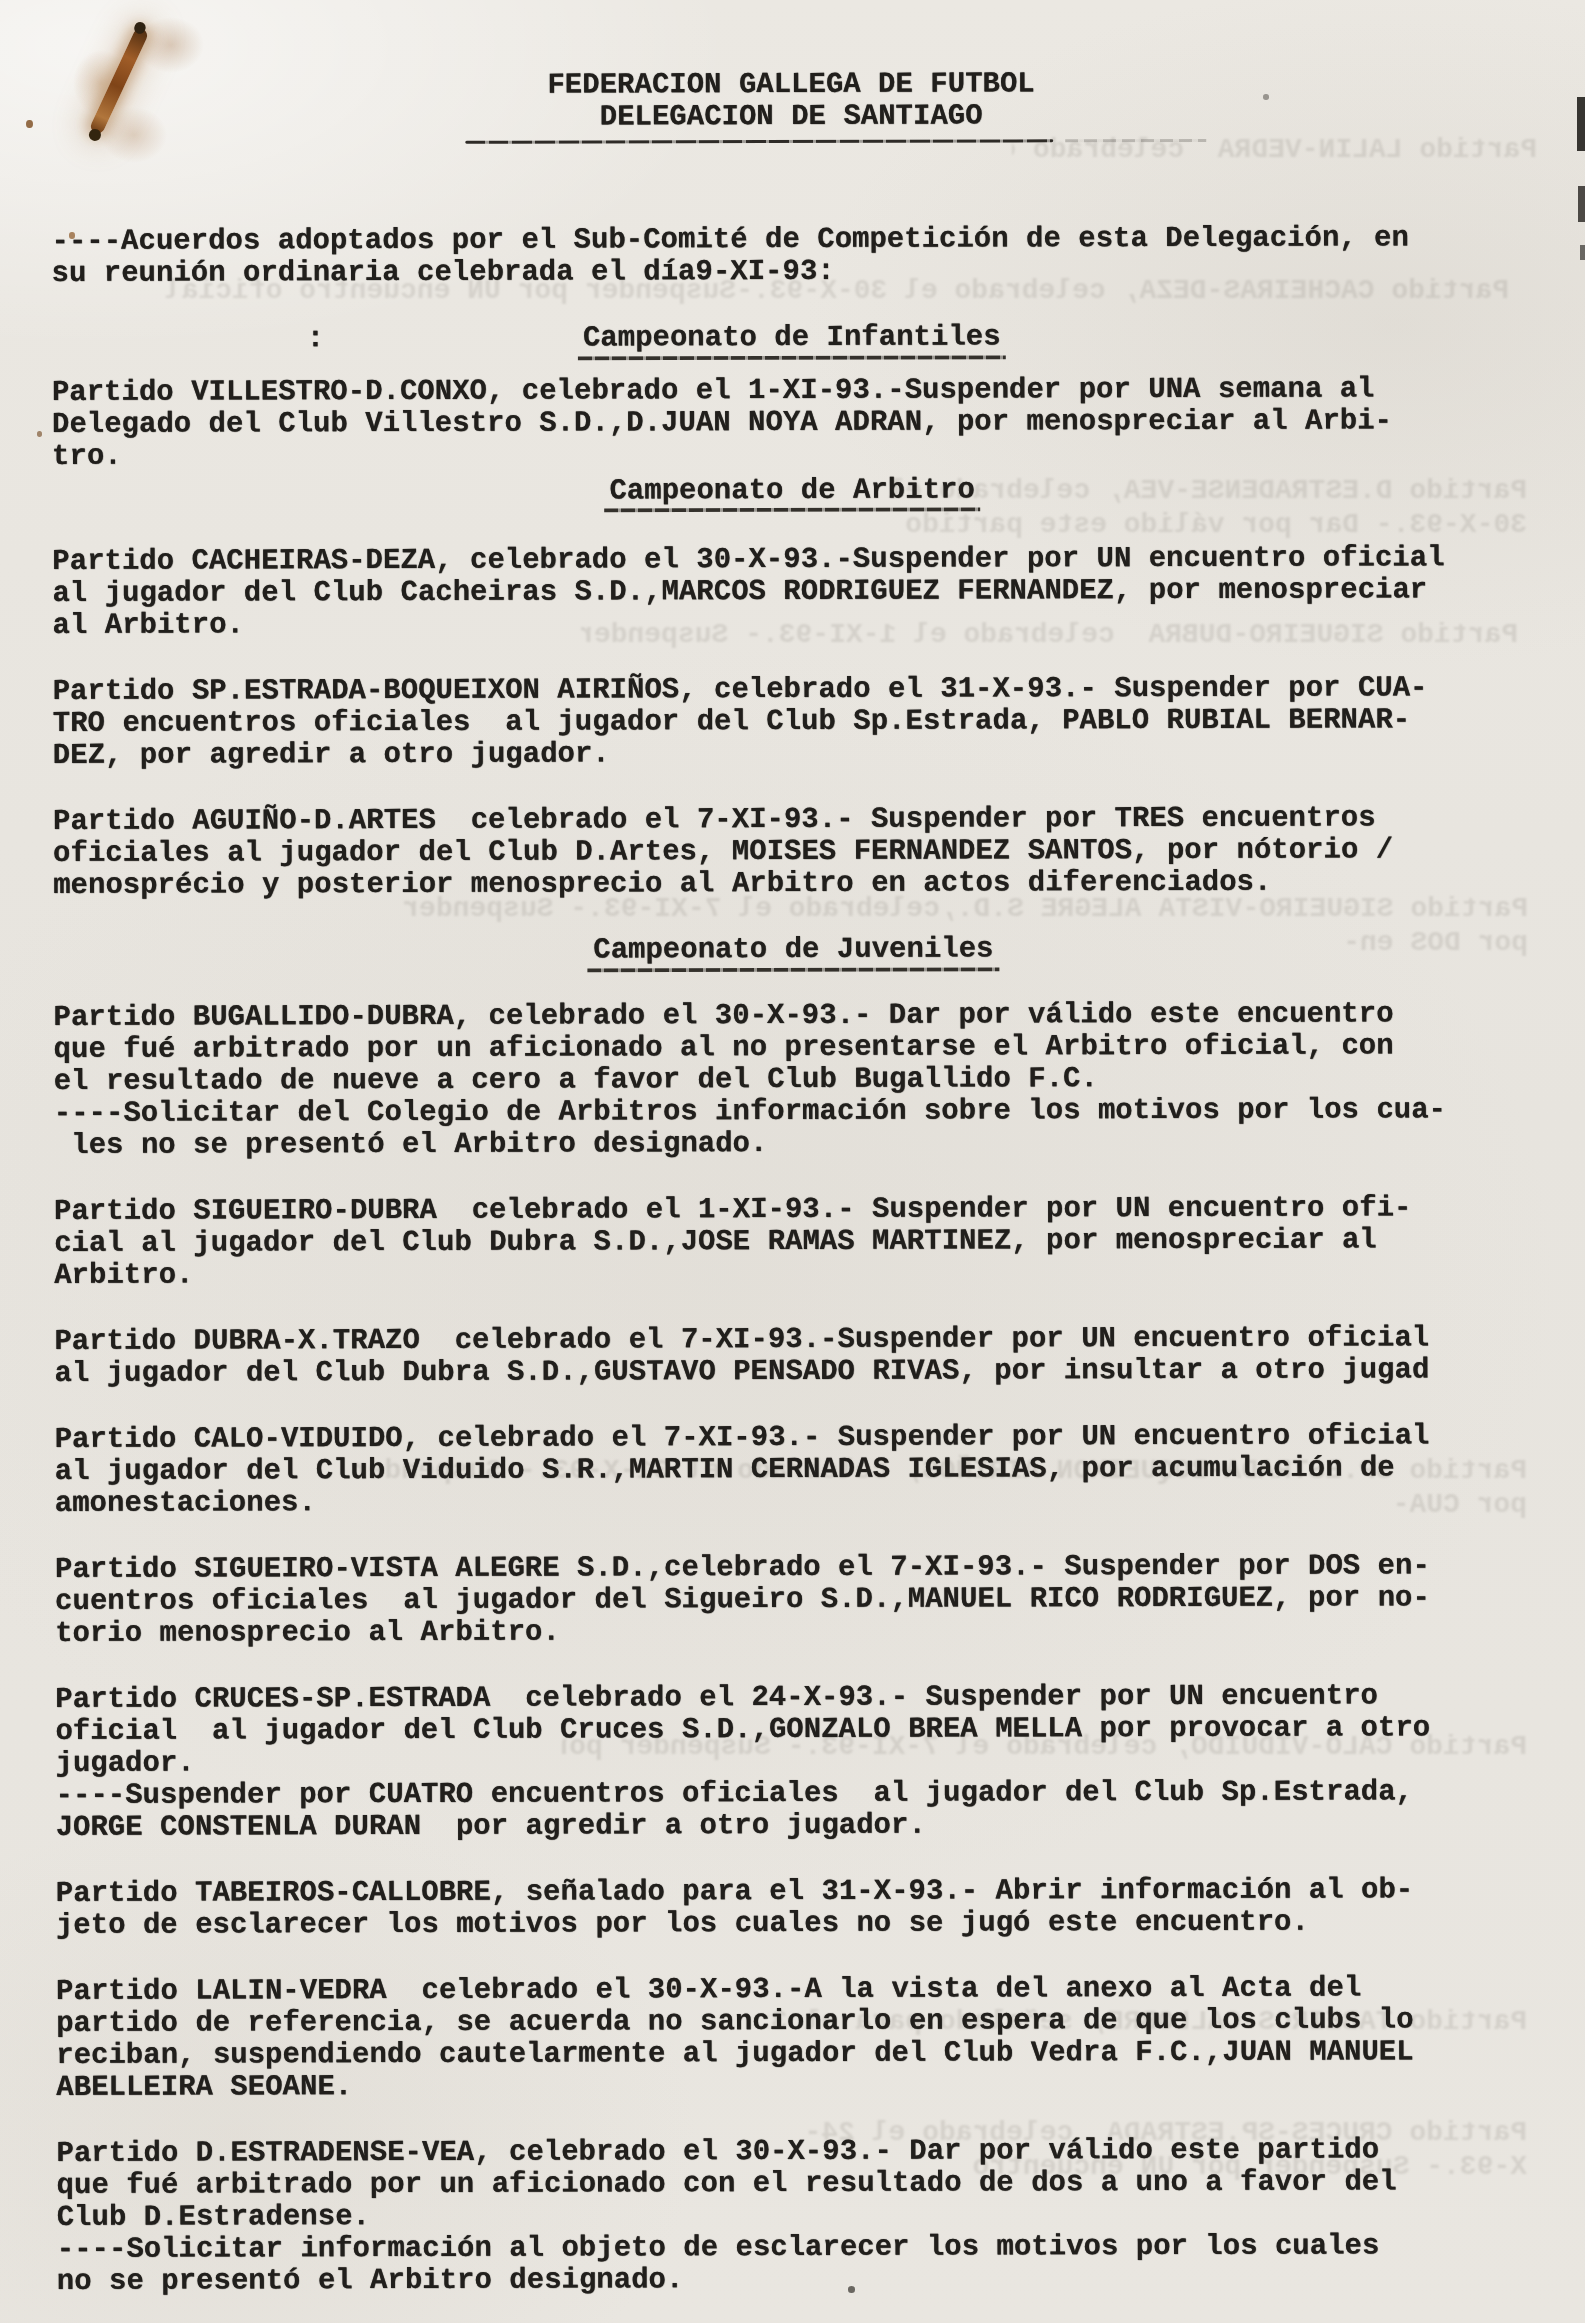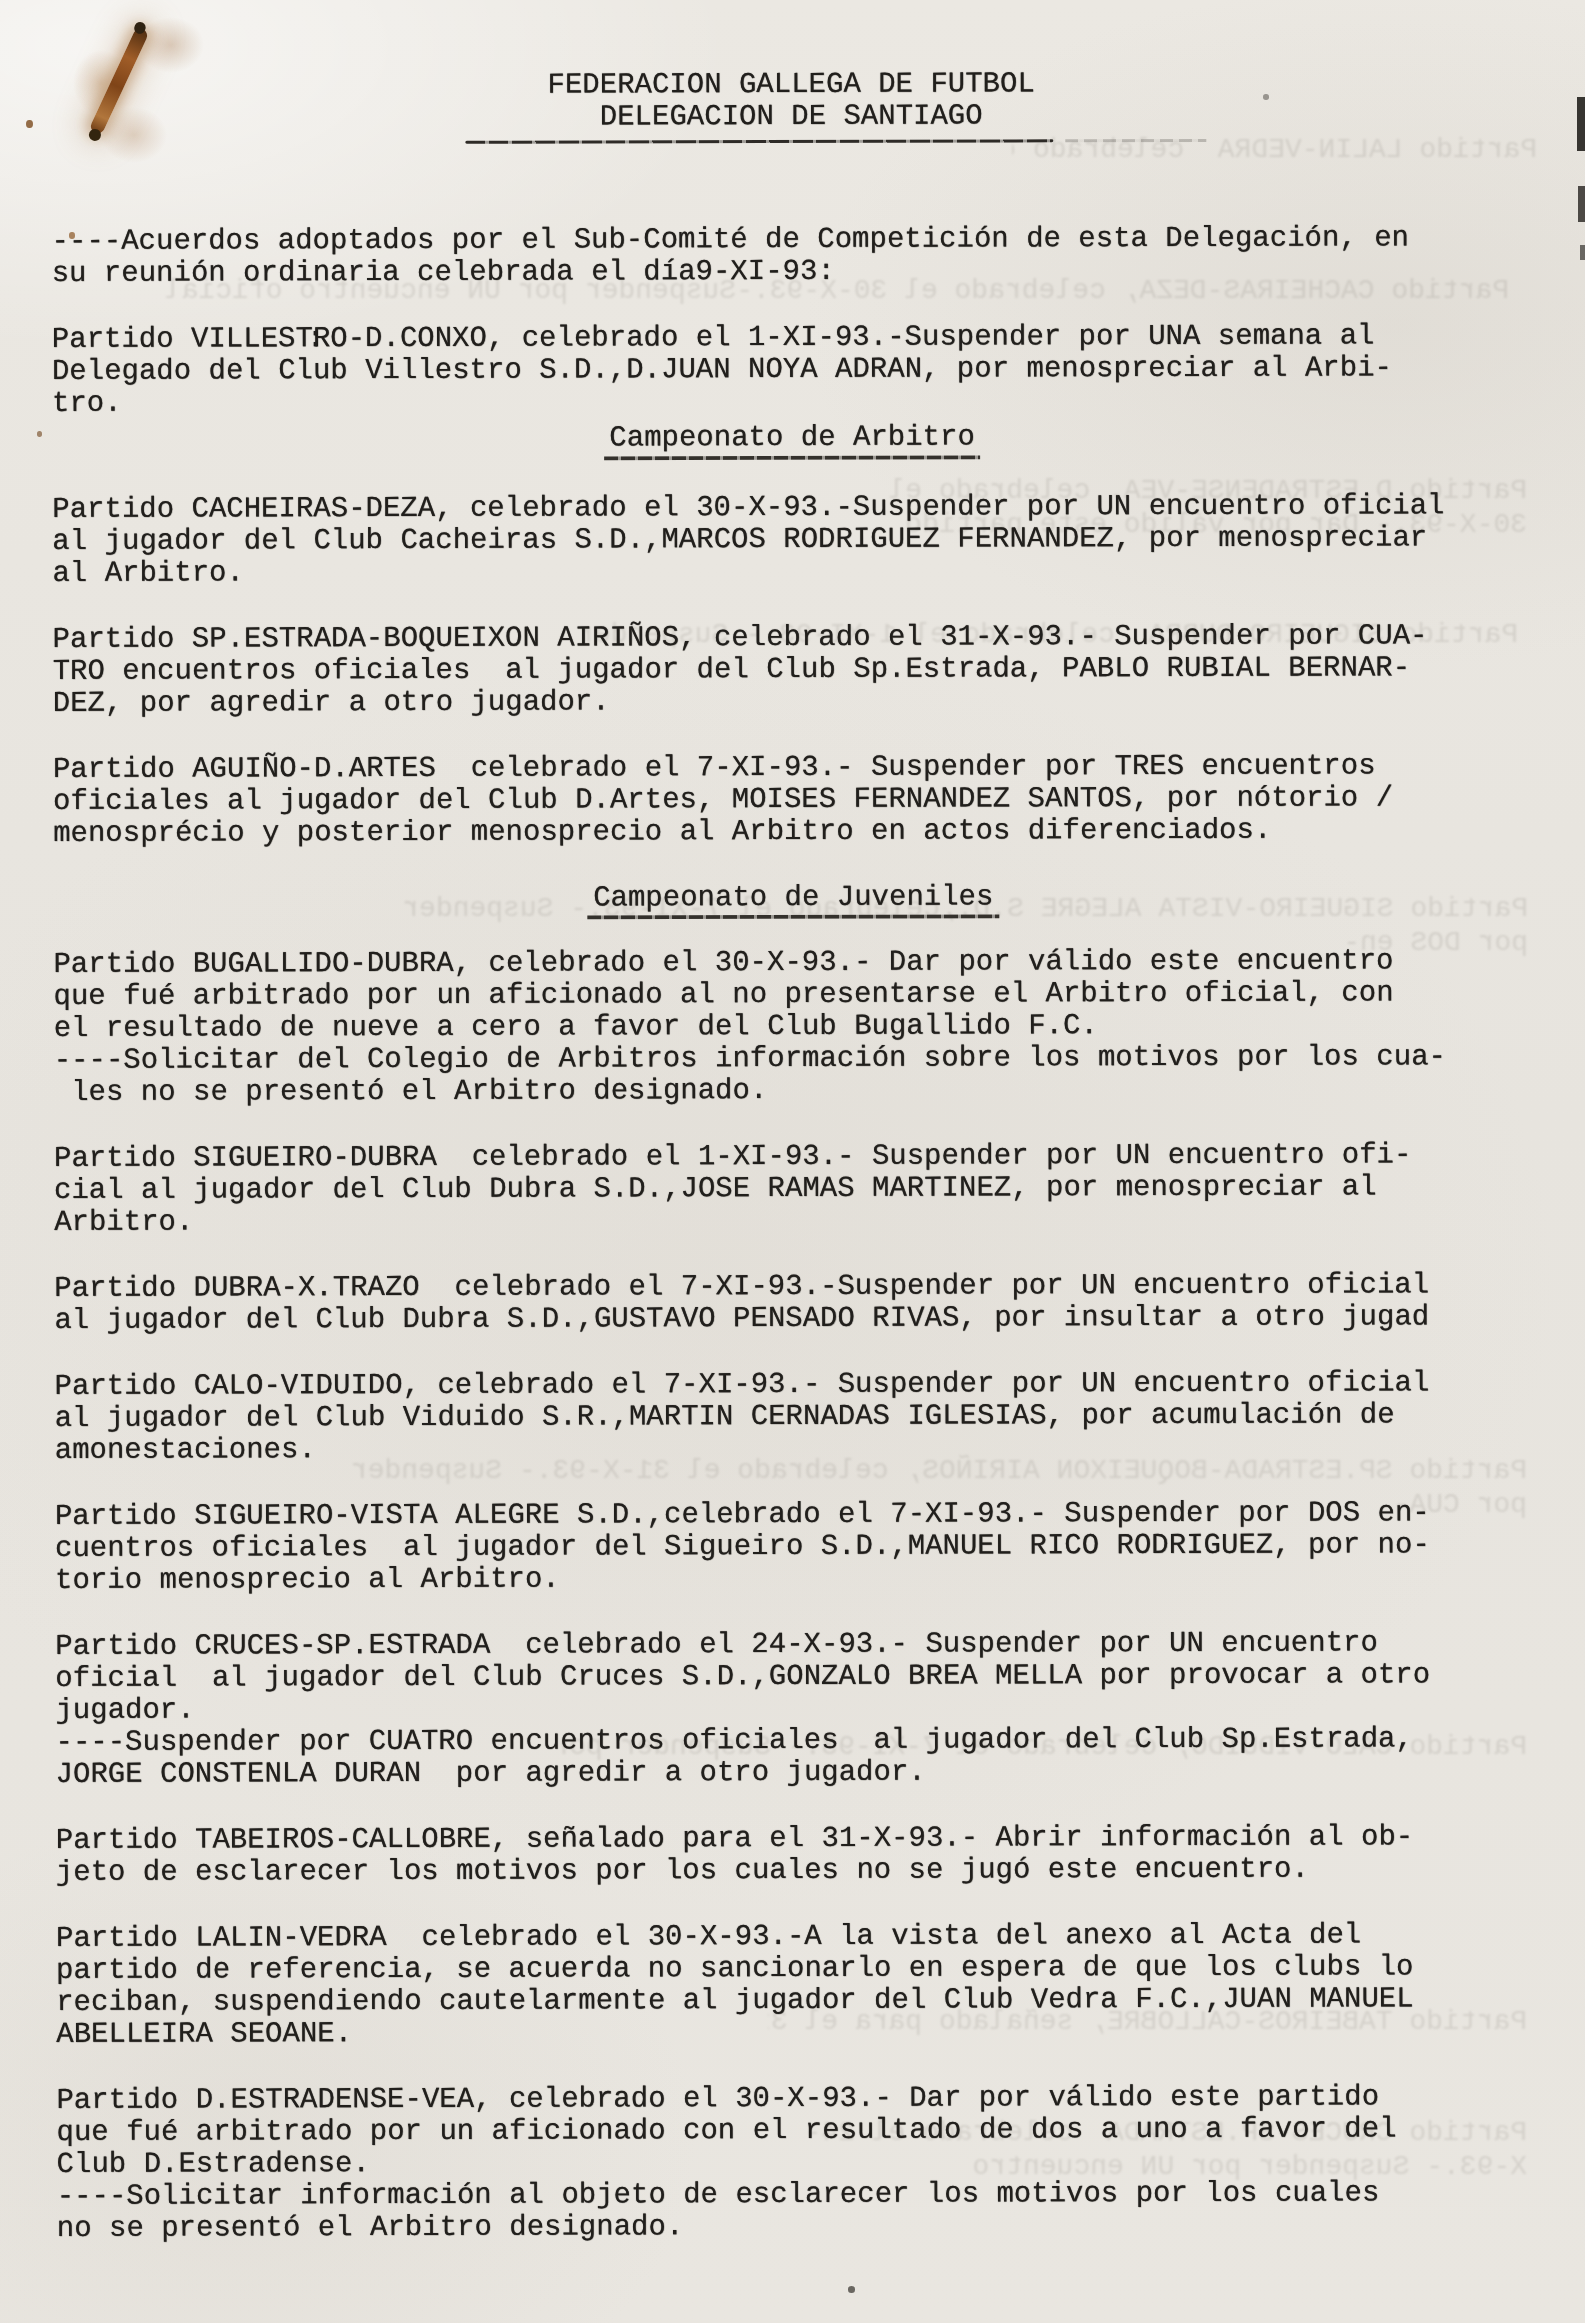--- a/index.html
+++ b/index.html
@@ -10,20 +10,21 @@
     overflow:hidden;
   }
   .page{
     position:relative;width:1585px;height:2324px;overflow:hidden;
     background:
       radial-gradient(1031px 487px at 6% 2%, rgba(255,255,255,.6), rgba(255,255,255,0) 62%),
       radial-gradient(843px 487px at 88% 14%, rgba(208,203,194,.35), rgba(208,203,194,0) 70%),
       radial-gradient(1124px 843px at 45% 55%, rgba(214,209,200,.28), rgba(214,209,200,0) 75%),
       radial-gradient(656px 468px at 15% 92%, rgba(212,207,198,.30), rgba(212,207,198,0) 70%),
       linear-gradient(180deg,#ebe8e2,#e7e4de 48%,#e9e6e0);
+    font-weight: bold;
   }
   .content{
     position:absolute;left:54px;top:69px;width:1480px;
     transform:rotate(-0.15deg);
     color:#211f1c;
     font-size:29px;line-height:32px;
     text-shadow:0 0 0.9px rgba(25,23,20,.65), 0.5px 0.5px 0 rgba(25,23,20,.22);
   }
   .t-center{text-align:center;}
   .title-underline{
@@ -121,20 +122,21 @@
 
     <div class="t-center">FEDERACION GALLEGA DE FUTBOL</div>
     <div class="t-center">DELEGACION DE SANTIAGO</div>
     <div class="title-underline"></div>
 
     <p class="body intro">----Acuerdos adoptados por el Sub-Comité de Competición de esta Delegación, en
 su reunión ordinaria celebrada el día9-XI-93:</p>
 
     <div class="h-row mb16">
       <span class="lead-colon">:</span>
+      <span class="heading">Campeonato de Infantiles</span>
     </div>
     <p class="body tight">Partido VILLESTRO-D.CONXO, celebrado el 1-XI-93.-Suspender por UNA semana al
 Delegado del Club Villestro S.D.,D.JUAN NOYA ADRAN, por menospreciar al Arbi-
 tro.</p>
 
     <div class="h-row mb34">
       <span class="heading">Campeonato de Arbitro</span>
     </div>
     <p class="body">Partido CACHEIRAS-DEZA, celebrado el 30-X-93.-Suspender por UN encuentro oficial
 al jugador del Club Cacheiras S.D.,MARCOS RODRIGUEZ FERNANDEZ, por menospreciar

